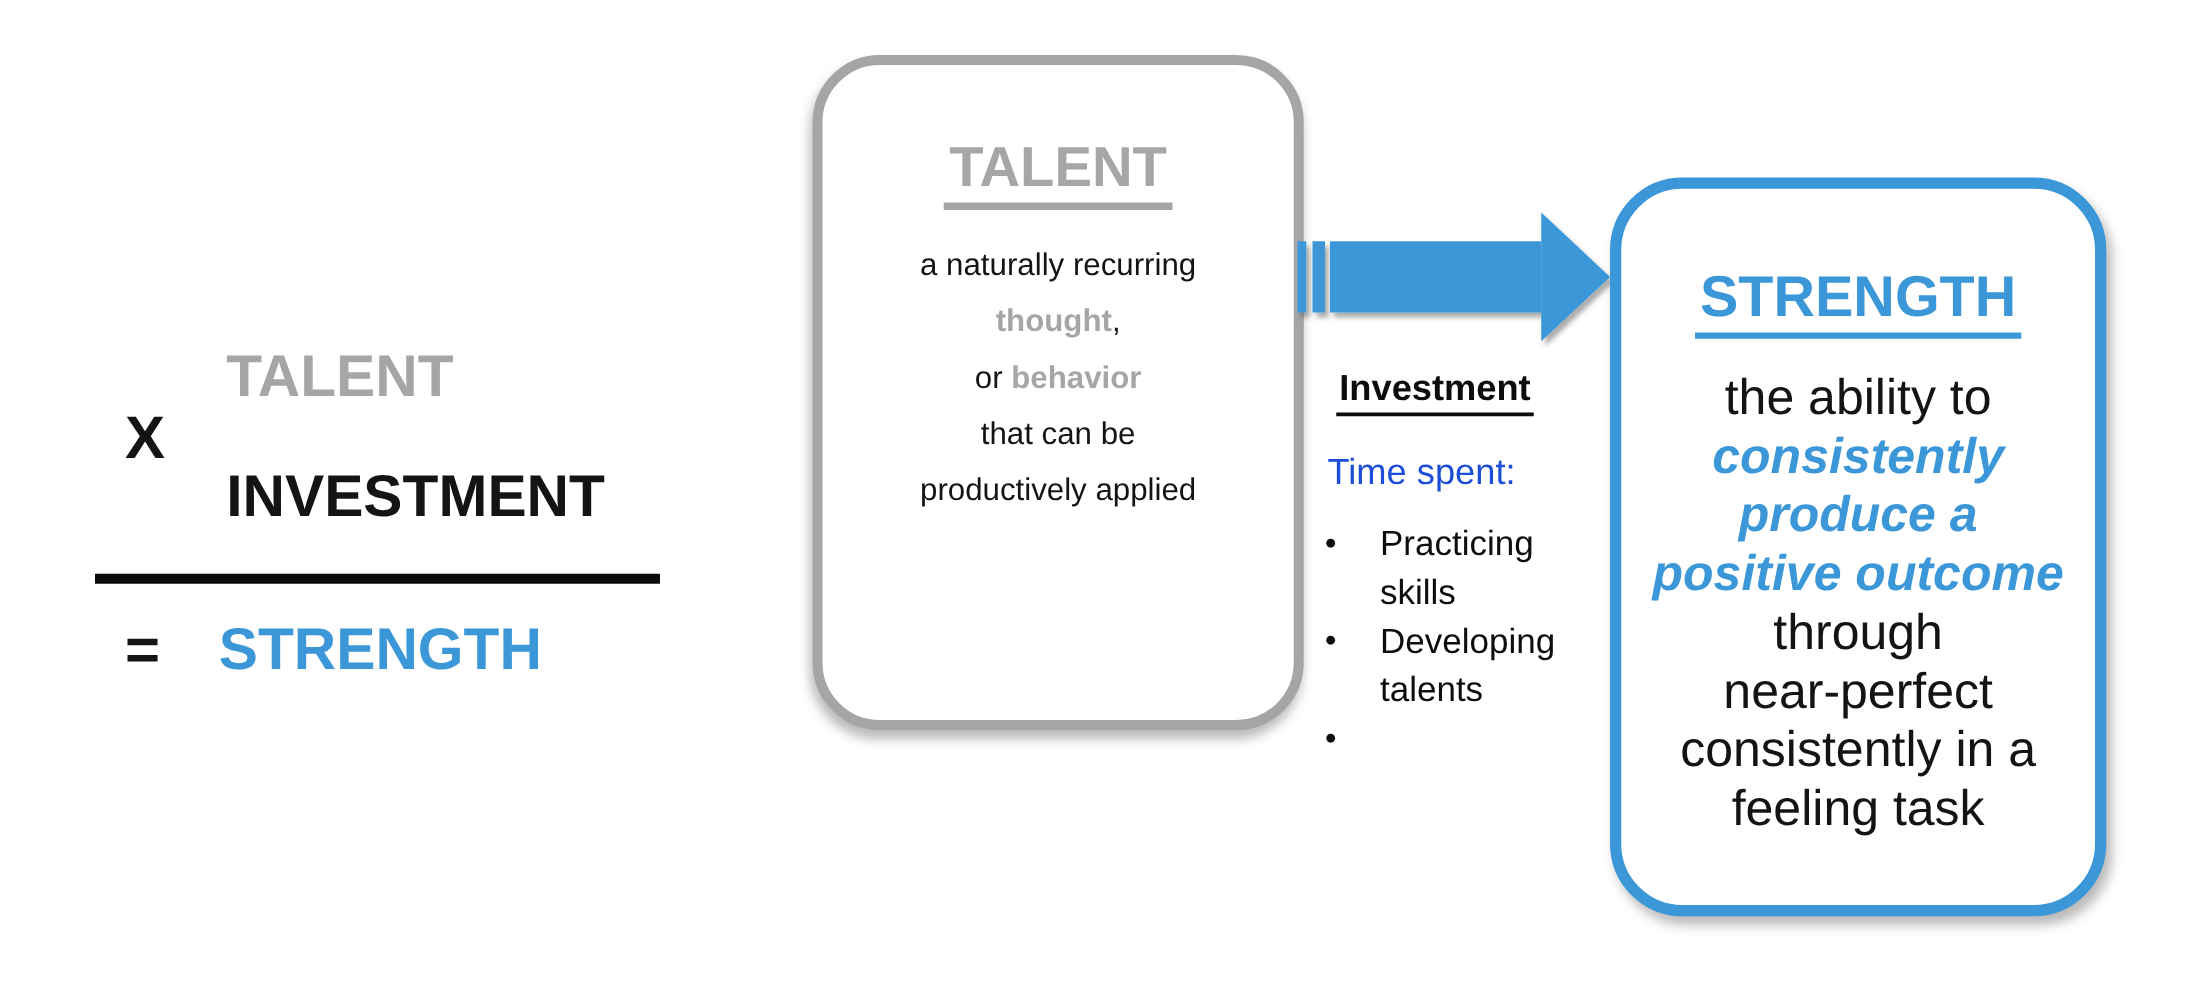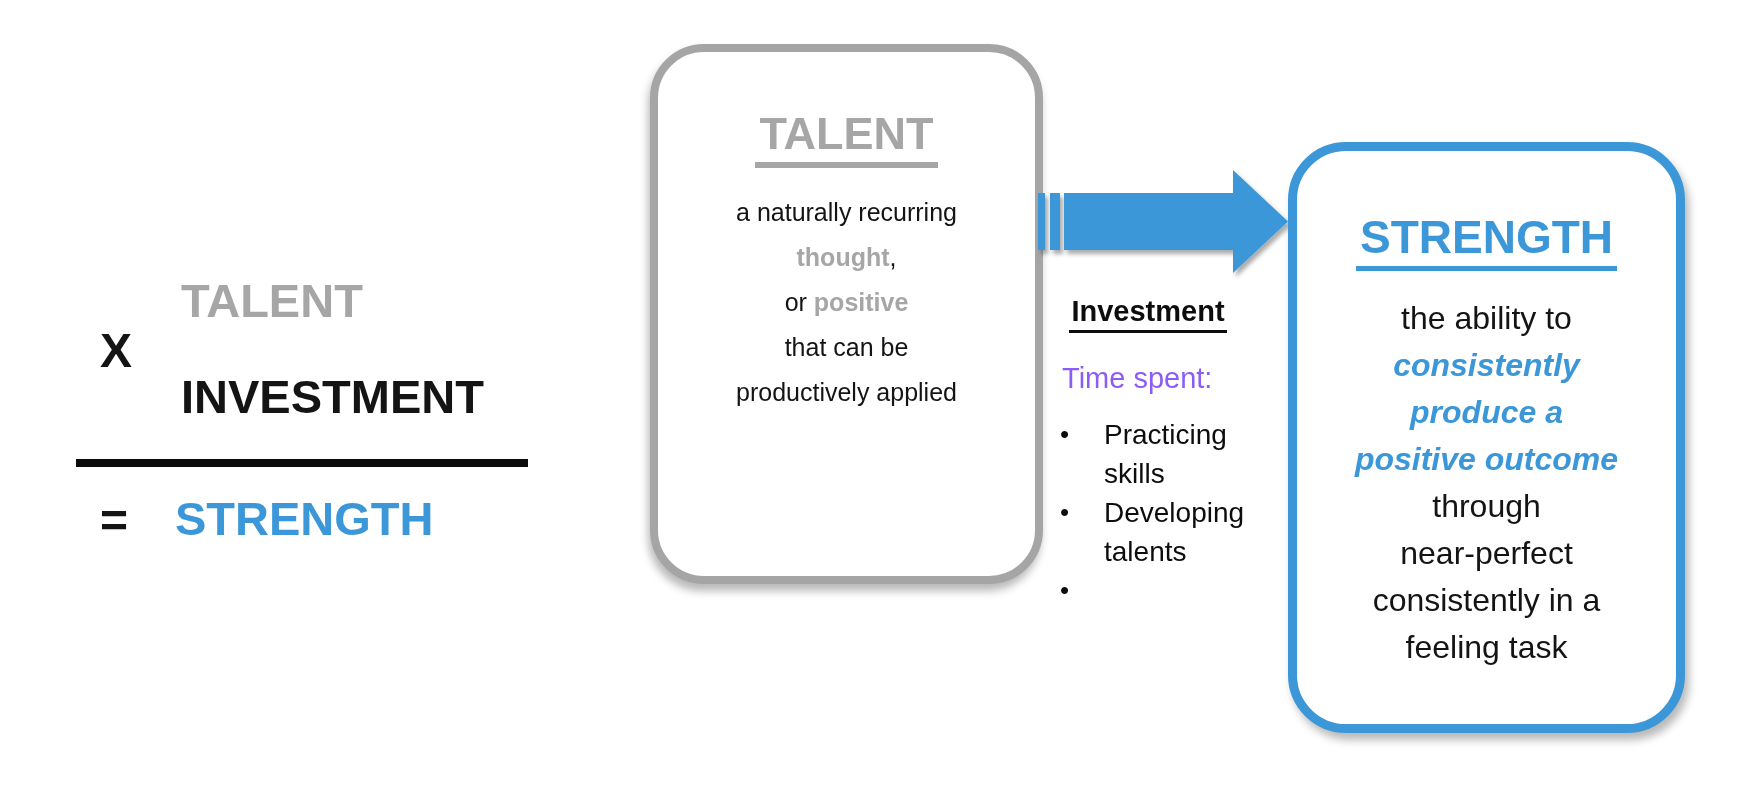--- a/index.html
+++ b/index.html
@@ -33,34 +33,34 @@
     left:1288px;top:142px;width:397px;height:591px;
     border:9px solid var(--accent);border-radius:58px;
     box-shadow:4px 7px 9px rgba(0,0,0,0.28);
     padding-top:62px;
   }
   .box-title{display:inline-block;font-weight:700;padding:0 4px 5px 4px;border-bottom:6px solid currentColor;line-height:1.05;}
   .talent-box .box-title{font-size:45px;color:var(--gray);}
   .strength-box .box-title{font-size:46px;color:var(--accent);border-bottom-width:5px;}
   .box-body{margin-top:22px;}
   .talent-box .box-body{font-size:25px;line-height:45px;}
-  .strength-box .box-body{font-size:32px;line-height:47px;margin-top:24px;}
+  .strength-box .box-body{font-size:40px;line-height:47px;margin-top:24px;}
   .box-body .line{white-space:nowrap;}
   .seg-gray{color:var(--gray);}
   .seg-blue{color:var(--accent);font-style:italic;}
   .seg-bold{font-weight:700;}
   .seg-u{border-bottom:3px solid var(--ink);}
 
   
   .arrow-svg{position:absolute;left:1032px;top:164px;width:260px;height:115px;}
 
   
   .inv-panel{position:absolute;left:1040px;top:296px;width:216px;text-align:center;}
   .inv-title{display:inline-block;font-size:29px;font-weight:700;color:#0d0d0d;border-bottom:3px solid #0d0d0d;padding:0 2px 2px 2px;line-height:1.1;}
-  .inv-sub{margin-top:30px;text-align:left;padding-left:22px;font-size:29px;line-height:1.1;color:#8b5cf6;}
+  .inv-sub{margin-top:30px;text-align:left;padding-left:22px;font-size:29px;line-height:1.1;color:#1d4ed8;}
   .inv-list{list-style:none;margin:20px 0 0 0;padding:0;text-align:left;}
   .inv-list li{display:flex;font-size:28px;line-height:39px;color:#0d0d0d;}
   .inv-list .dot{flex:0 0 44px;padding-left:20px;font-size:26px;}
   .inv-list .btext{white-space:pre-line;}
 </style>
 </head>
 <body>
 
 <div class="canvas">
 
@@ -71,21 +71,21 @@
     <div class="eq-divider"></div>
     <div class="eq-item eq-equals">=</div>
     <div class="eq-item eq-strength">STRENGTH</div>
   </div>
 
   <div class="defbox talent-box">
     <div class="box-title">TALENT</div>
     <div class="box-body">
         <div class="line"><span>a naturally recurring</span></div>
         <div class="line"><span class="seg-gray seg-bold">thought</span><span>,</span></div>
-        <div class="line"><span>or </span><span class="seg-gray seg-bold">positive</span></div>
+        <div class="line"><span>or </span><span class="seg-gray seg-bold">behavior</span></div>
         <div class="line"><span>that can be</span></div>
         <div class="line"><span>productively applied</span></div>
       </div>
   </div>
 
   <svg class="arrow-svg" viewBox="0 0 260 115" xmlns="http://www.w3.org/2000/svg">
     <defs>
       <filter id="ds" x="-20%" y="-20%" width="150%" height="150%">
         <feDropShadow dx="3" dy="4" stdDeviation="2.2" flood-color="#000000" flood-opacity="0.33"></feDropShadow>
       </filter>

